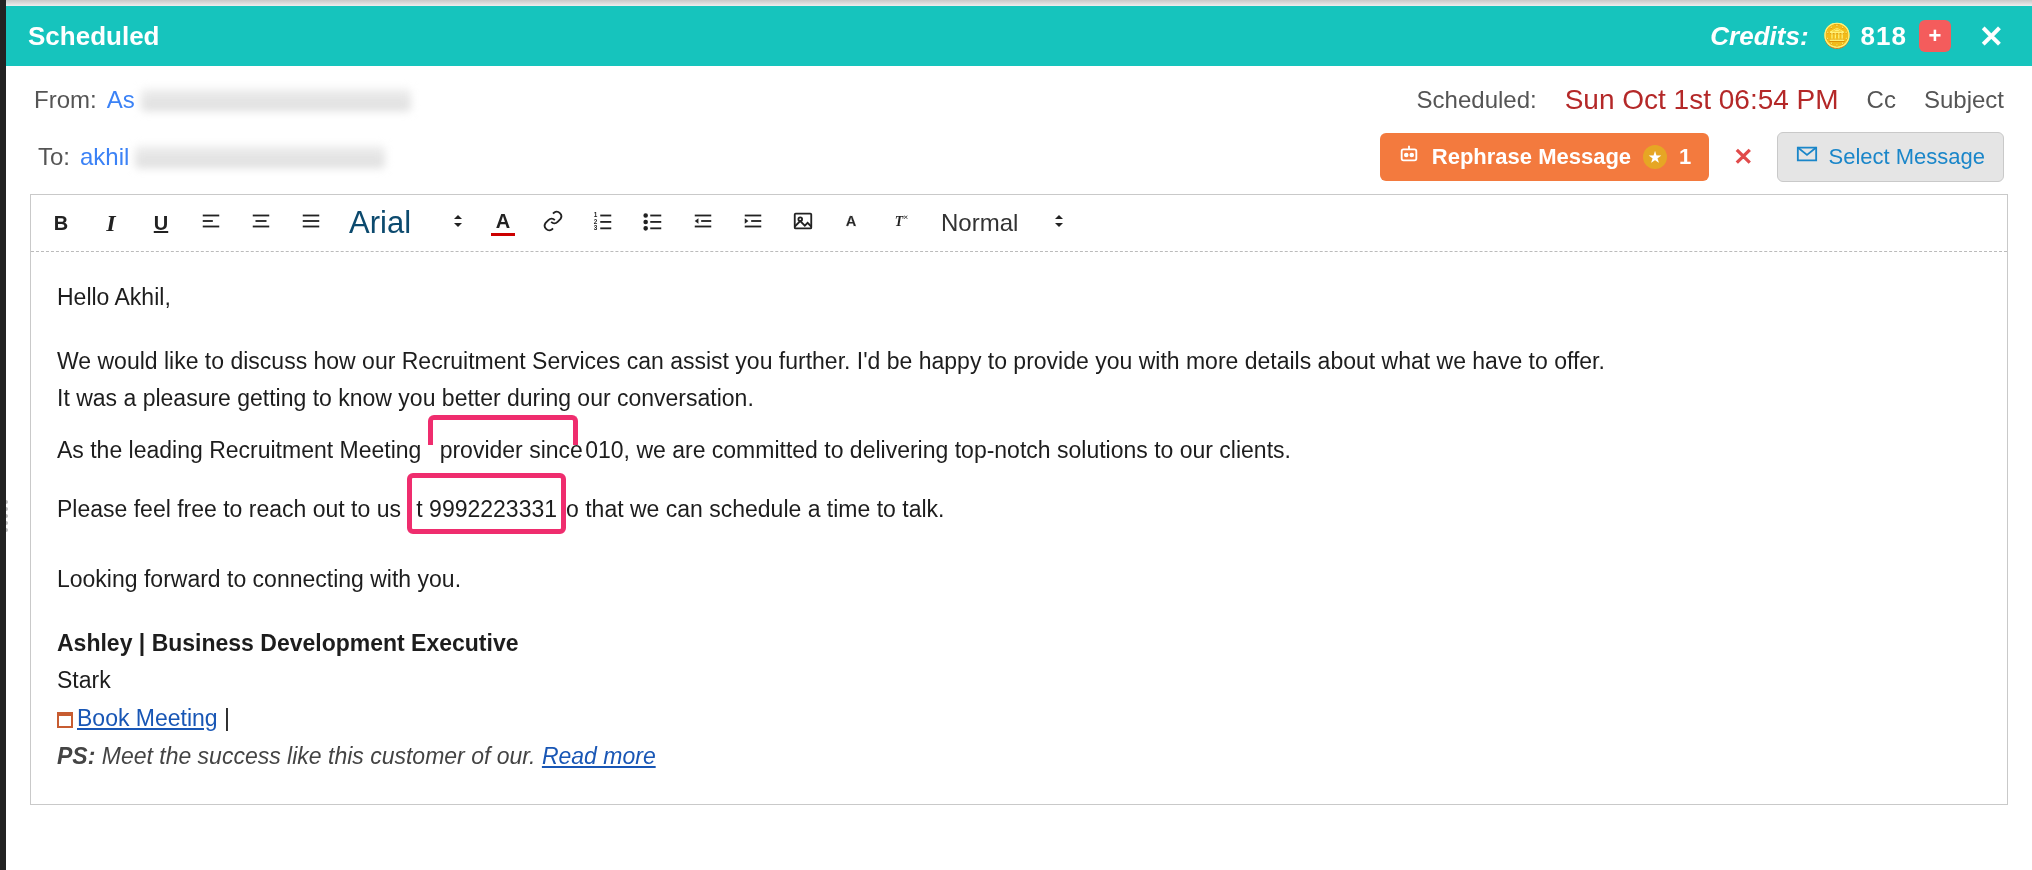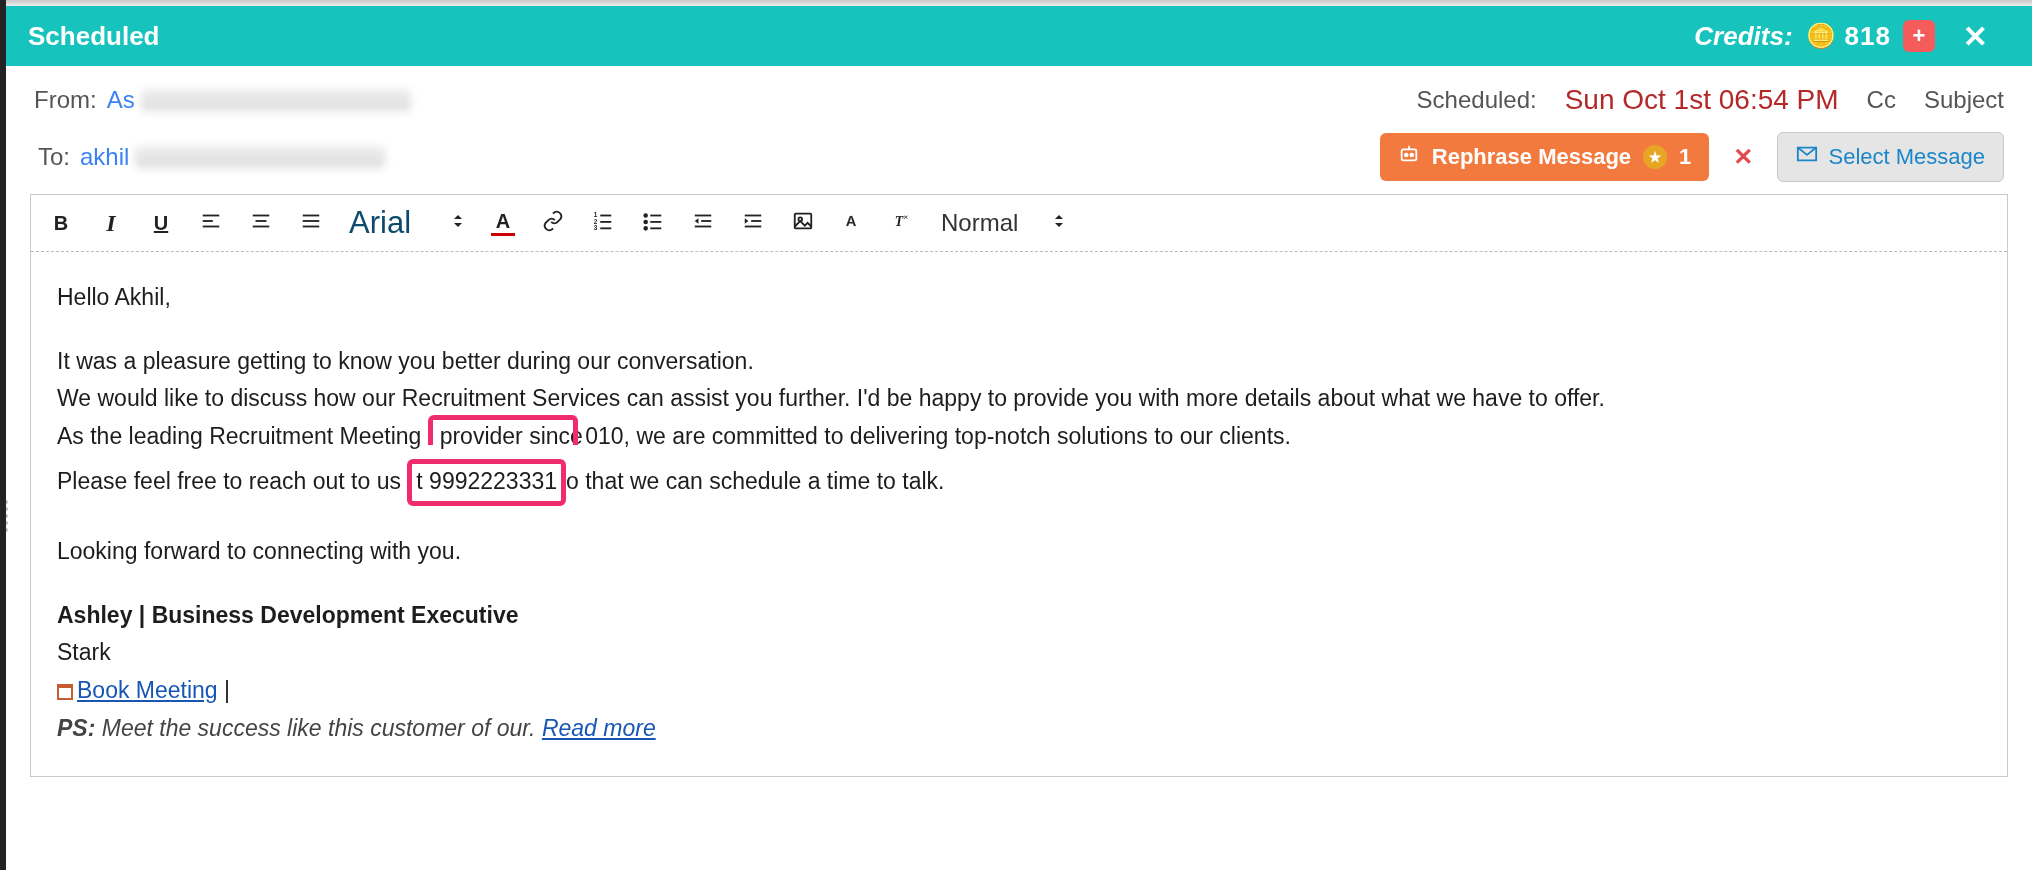--- a/index.html
+++ b/index.html
@@ -15,21 +15,21 @@
   .border-top {
     height: 6px;
     background: linear-gradient(#c8c8c8, #eee);
   }
   .header {
     background: #16c4bd;
     color: #fff;
     height: 60px;
     display: flex;
     align-items: center;
-    padding: 0 44px 0 22px;
+    padding: 0 28px 0 22px;
     font-size: 26px;
     font-weight: 700;
   }
   .header .spacer { flex: 1; }
   .header .credits-label { font-weight: 700; font-style: italic; }
   .header .coins-icon { margin: 0 8px 0 14px; font-size: 24px; }
   .header .credit-value { font-weight: 700; letter-spacing: 1px; }
   .header .plus-btn {
     background: #f45c5c;
     width: 32px; height: 32px;
@@ -153,21 +153,21 @@
     padding: 28px 26px;
     font-size: 23px;
     color: #1d1d1d;
     line-height: 1.55;
   }
   .editor-body p { margin: 0 0 2px 0; }
   .spacer-line { height: 26px; }
   .highlight-box {
     border: 5px solid #ef2d6e;
     border-radius: 6px;
-    padding: 0 4px 2px 4px;
+    padding: 14px 4px 2px 4px;
     display: inline-block;
   }
   .sig-bold { font-weight: 700; }
   .book-link {
     color: #1856b5; text-decoration: underline; cursor: pointer;
   }
   .cal-icon {
     display: inline-block;
     width: 16px; height: 16px;
     border: 2px solid #c75c31;
@@ -355,22 +355,22 @@
             <path d="M3 8 L7 4 L11 8 Z" fill="#222"></path>
             <path d="M3 12 L7 16 L11 12 Z" fill="#222"></path>
           </svg>
       </span>
     </div>
   </div>
 
   <div class="editor-body">
     <p>Hello Akhil,</p>
     <div class="spacer-line"></div>
+    <p>We would like to discuss how our Recruitment Services can assist you further. I'd be happy to provide you with more details about what we have to offer.</p>
     <p>It was a pleasure getting to know you better during our conversation.</p>
-    <p>We would like to discuss how our Recruitment Services can assist you further. I'd be happy to provide you with more details about what we have to offer.</p>
     <p>
       <span>As the leading Recruitment Meeting</span>
       <span class="highlight-box" style="border:none;position:relative;">
         <span style="position:absolute;left:0;top:-4px;width:150px;height:30px;border:5px solid #ef2d6e;border-bottom:none;border-radius:6px 6px 0 0;pointer-events:none"></span>
         <span style="visibility:hidden">x</span>
       </span>
       <span style="margin-left:-14px">provider since</span>
       <span style="margin-left:-4px">010, we are committed to delivering top-notch solutions to our clients.</span>
     </p>
     <p>

